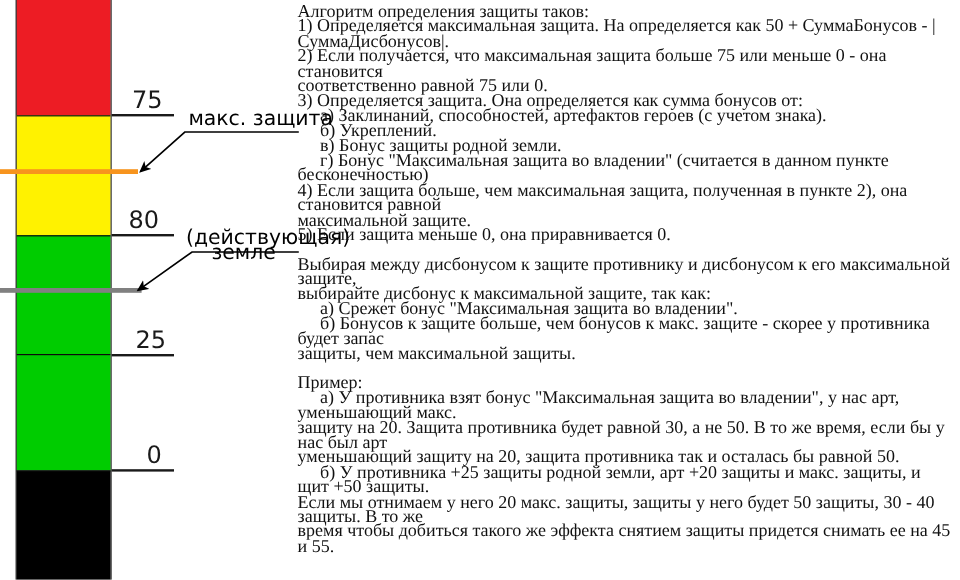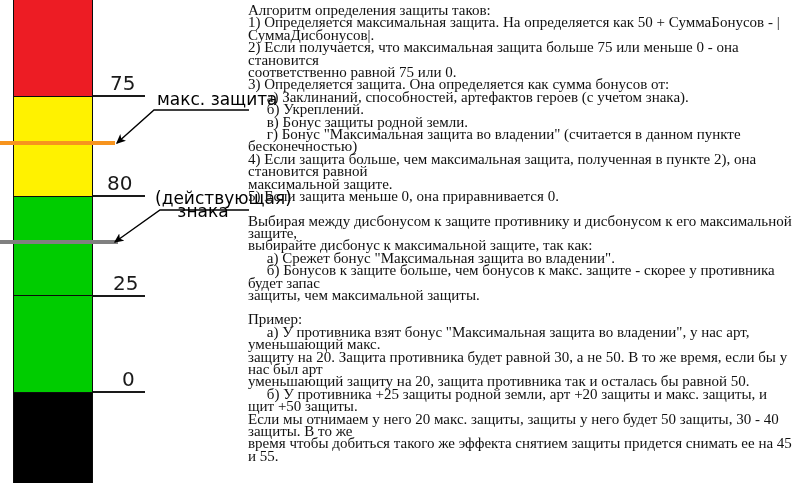--- a/index.html
+++ b/index.html
@@ -144,21 +144,21 @@
 
     <polyline points="249,210 160,210 115,242" fill="none" stroke="#000" stroke-width="1.4" marker-end="url(#arrowhead)"></polyline>
   </svg>
 
   <div class="callout" style="left:157px; top:93px;">
     <span>макс. защита</span>
   </div>
 
   <div class="callout centered" style="left:155px; top:192px; width:96px;">
     <div>(действующая)</div>
-    <div>знака</div>
+    <div>земле</div>
   </div>
 
 </div>
 
 <div id="text-panel">
   <p>Алгоритм определения защиты таков:
 1) Определяется максимальная защита. На определяется как 50 + СуммаБонусов - |СуммаДисбонусов|.
 2) Если получается, что максимальная защита больше 75 или меньше 0 - она становится
 соответственно равной 75 или 0.
 3) Определяется защита. Она определяется как сумма бонусов от:

